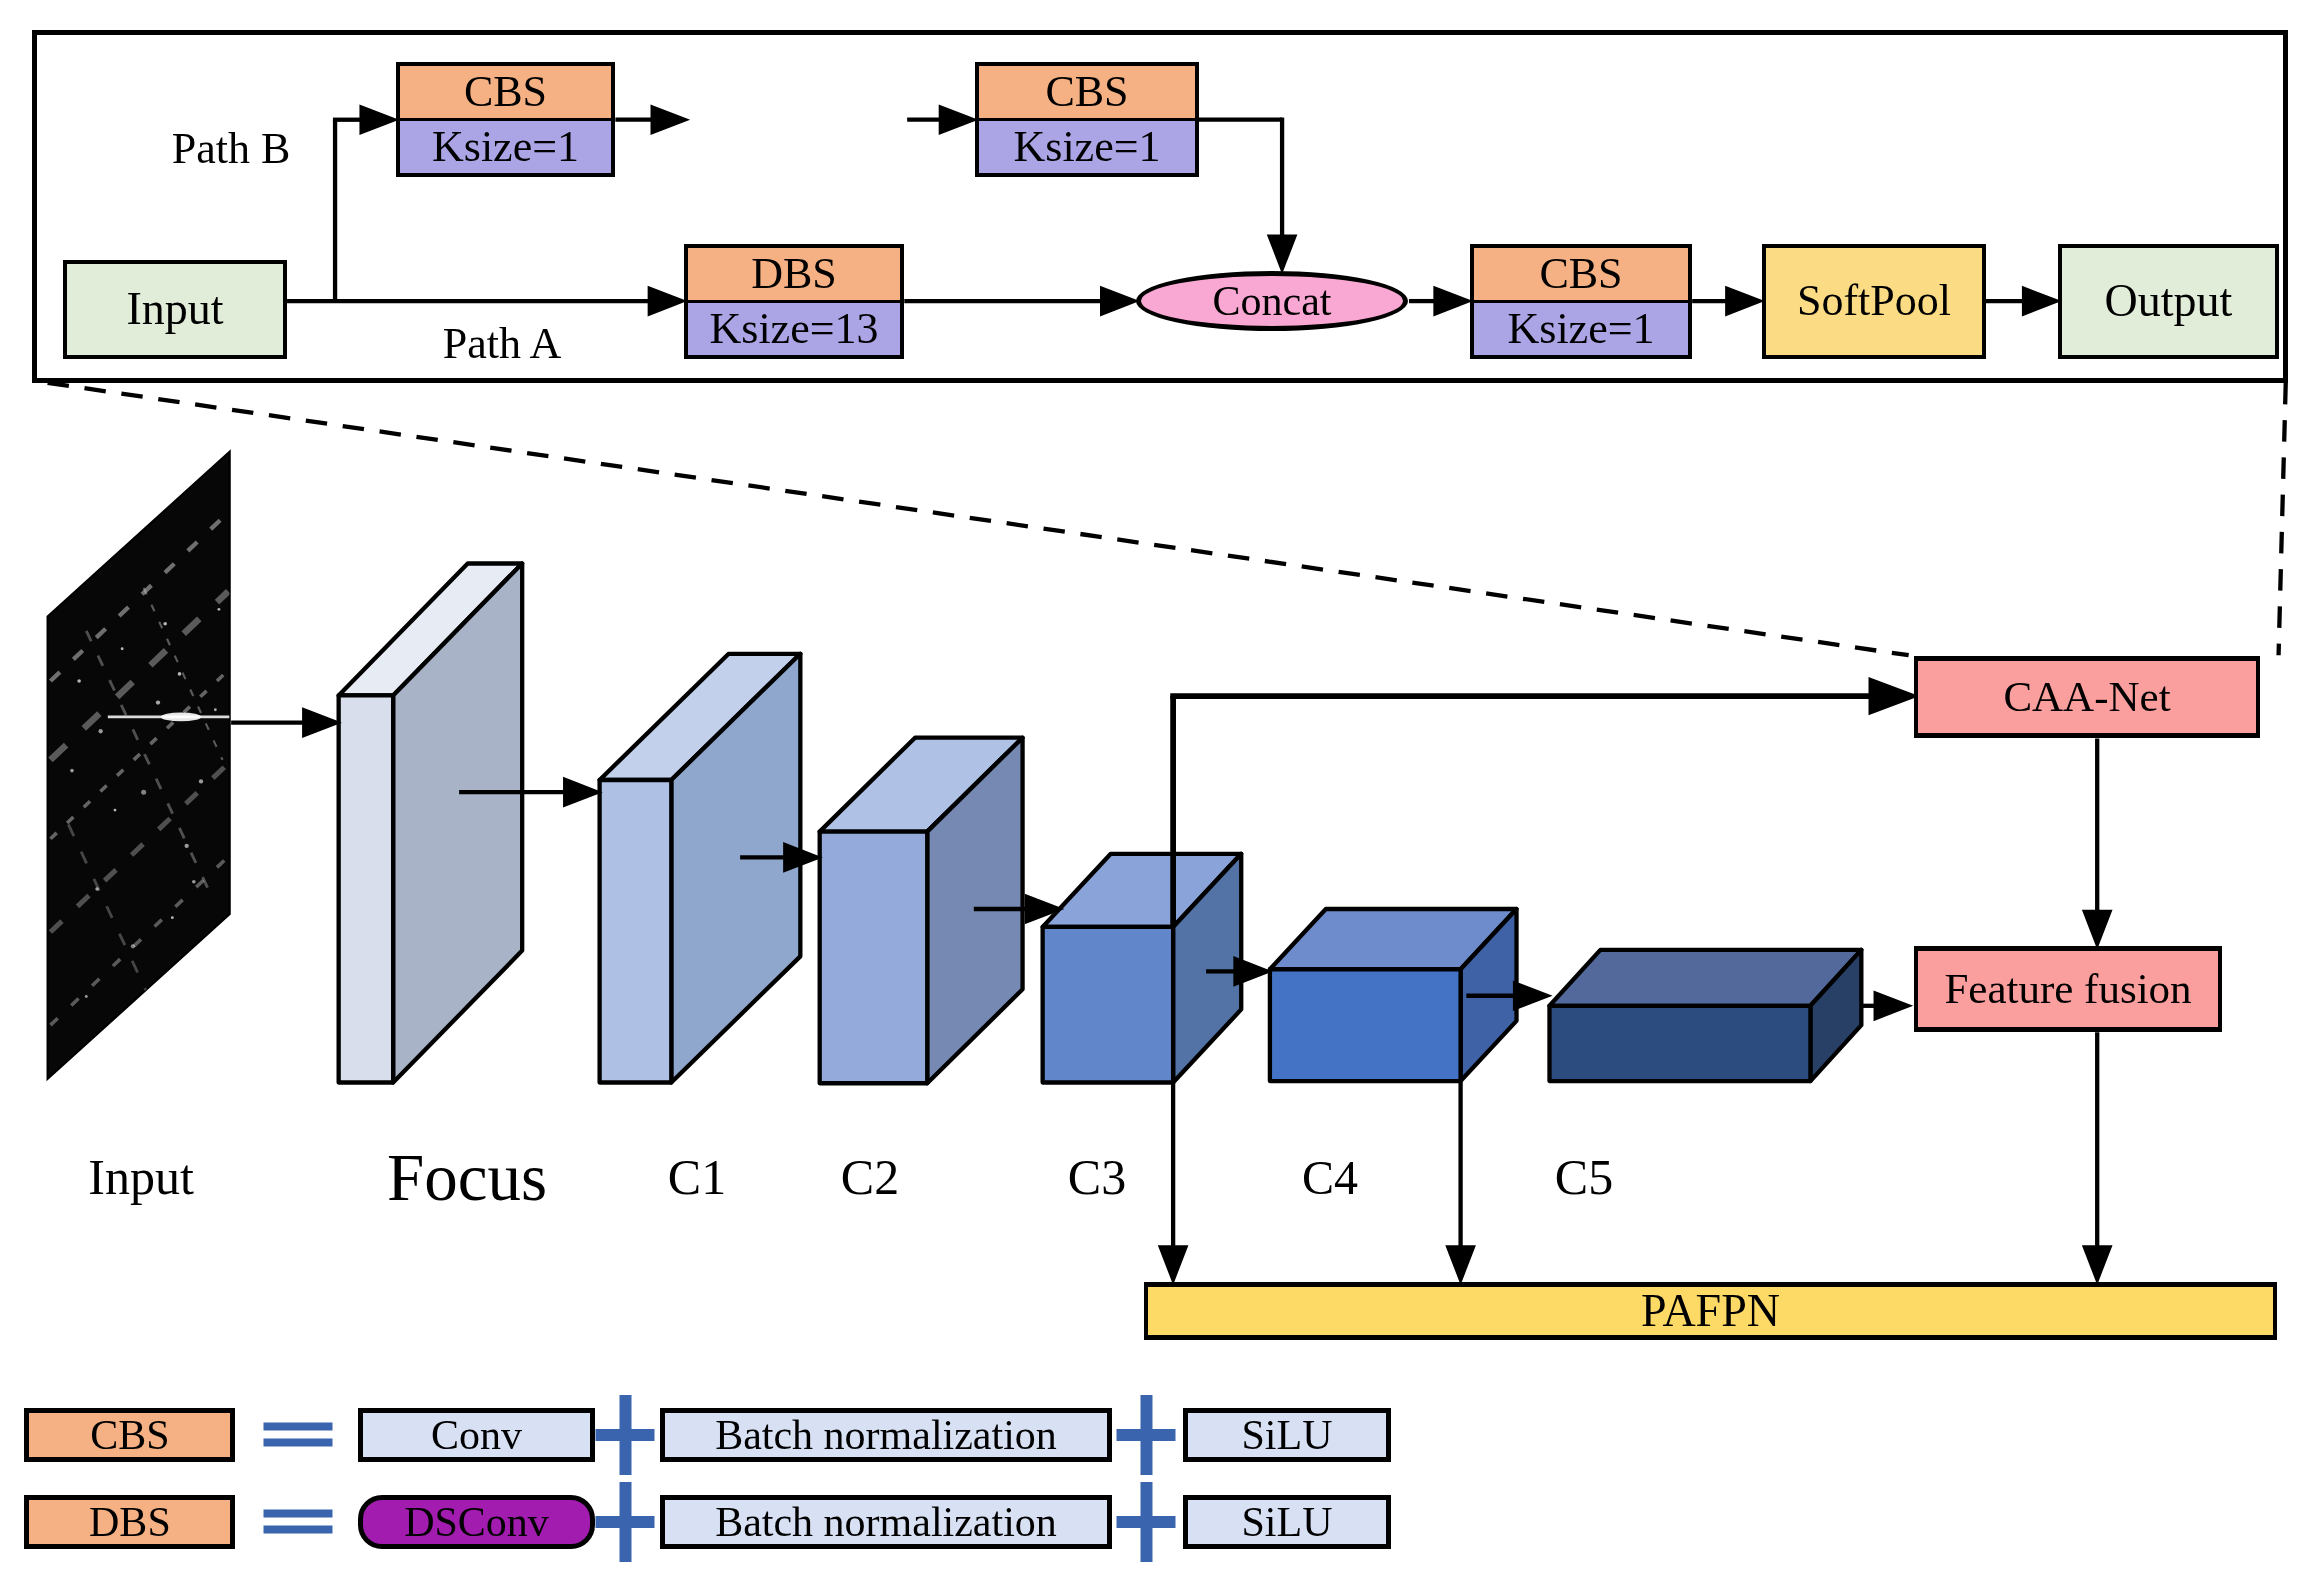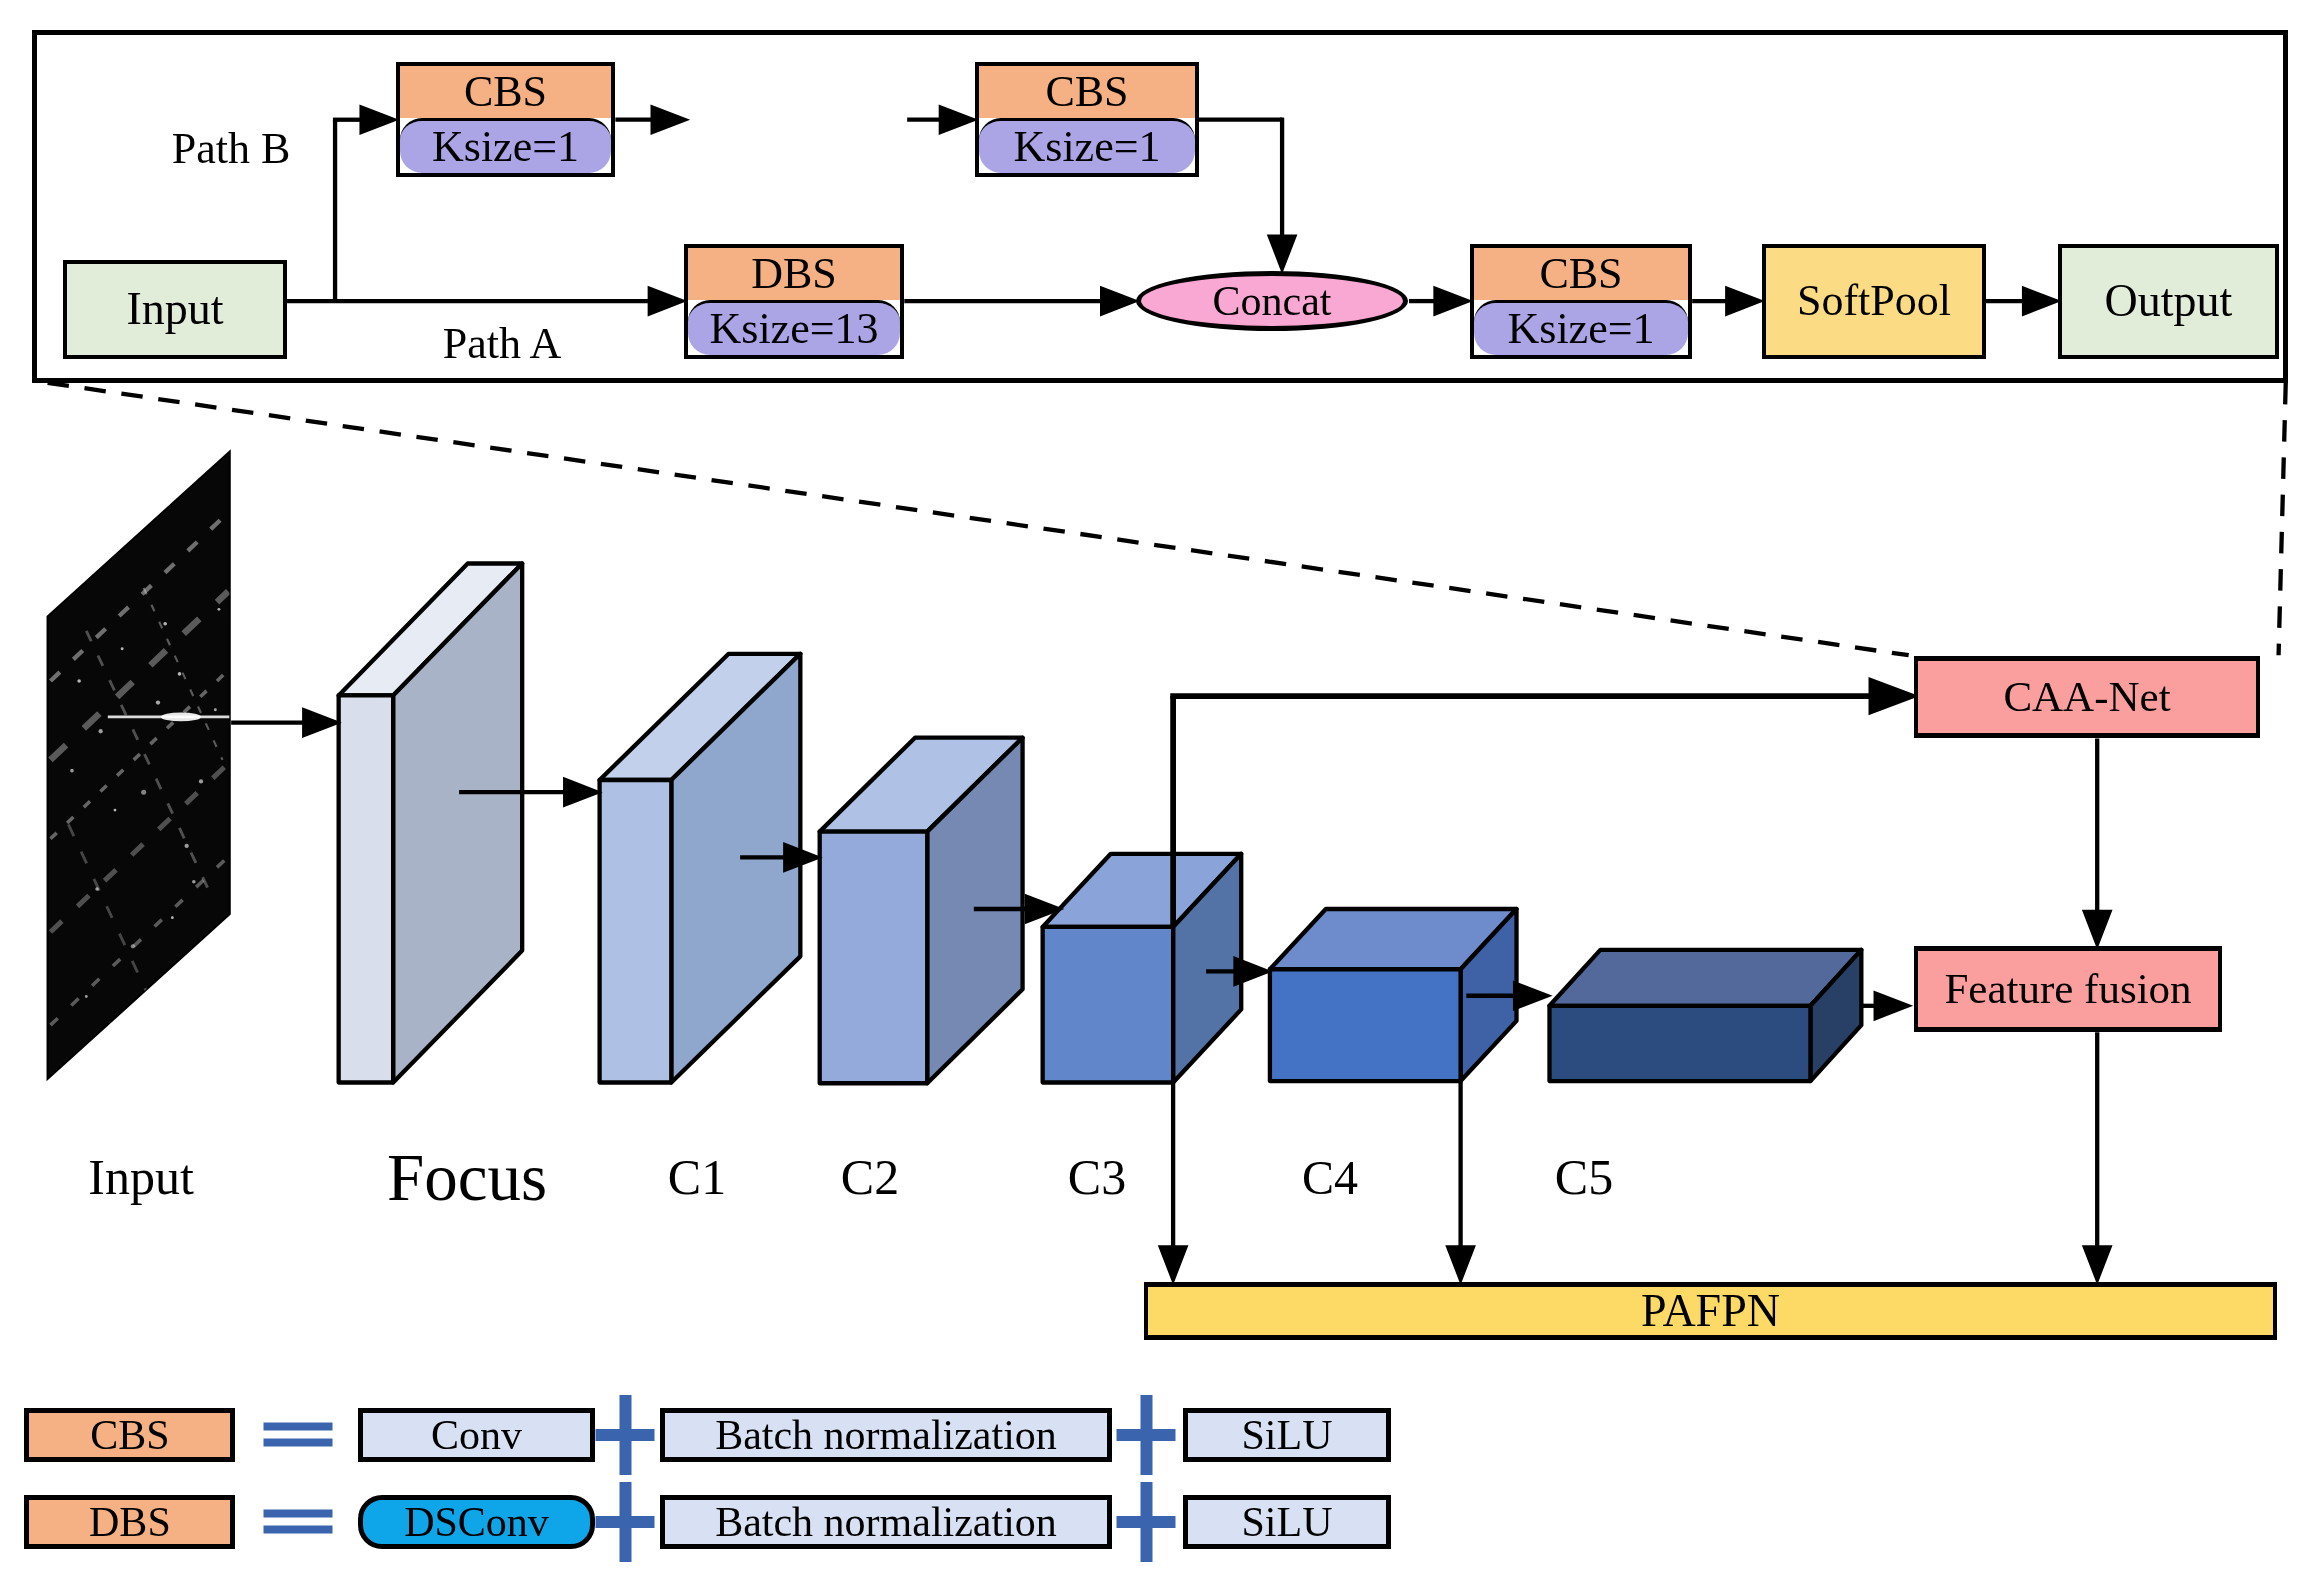--- a/index.html
+++ b/index.html
@@ -5,21 +5,21 @@
   html,body{margin:0;padding:0;background:#fff;}
   body{width:2319px;height:1570px;overflow:hidden;}
   .stage{position:relative;width:2319px;height:1570px;background:#fff;
          font-family:"Liberation Serif","DejaVu Serif",serif;color:#000;}
   .gfx{position:absolute;left:0;top:0;width:2319px;height:1570px;}
   .box{position:absolute;box-sizing:border-box;border:4.3px solid #000;
        display:flex;align-items:center;justify-content:center;
        text-align:center;line-height:1.05;}
   .split{flex-direction:column;padding:0;}
   .half{flex:1;width:100%;display:flex;align-items:center;justify-content:center;}
-  .half.k{border-top:3.6px solid #000;border-radius:22px;}
+  .half.k{border-top:3.6px solid #000;}
   .lbl{position:absolute;transform:translate(-50%,-50%);white-space:nowrap;}
   .frame{position:absolute;box-sizing:border-box;border:5px solid #000;background:transparent;}
   .ellipse{border-radius:50%;border-width:5px;}
   .thick{border-width:5.7px 4.3px;}
   .legend-box{border-width:5px;}
   
   .equals{position:absolute;width:69px;height:33px;transform:translate(-50%,-50%);}
   .equals::before,.equals::after{content:"";position:absolute;left:0;width:69px;height:8px;background:#3A64AE;}
   .equals::before{top:4.3px;}
   .equals::after{top:20px;}
@@ -285,21 +285,21 @@
   </div>
   <div class="plus" style="left:1146px;top:1435px;"></div>
   <div class="box legend-box" style="left:1183px;top:1408px;width:208px;height:54px;background:#D8E1F3;font-size:42px;">
     <span>SiLU</span>
   </div>
 
   <div class="box legend-box" style="left:24.4px;top:1495px;width:211px;height:54px;background:#F5B183;font-size:42px;">
     <span>DBS</span>
   </div>
   <div class="equals" style="left:298px;top:1522px;"></div>
-  <div class="box legend-box" style="left:358px;top:1495px;width:237px;height:54px;background:#0ea5e9;font-size:42px;border-radius:24px;">
+  <div class="box legend-box" style="left:358px;top:1495px;width:237px;height:54px;background:#a21caf;font-size:42px;border-radius:24px;">
     <span>DSConv</span>
   </div>
   <div class="plus" style="left:625px;top:1522px;"></div>
   <div class="box legend-box" style="left:660px;top:1495px;width:452px;height:54px;background:#D8E1F3;font-size:42px;">
     <span>Batch normalization</span>
   </div>
   <div class="plus" style="left:1146px;top:1522px;"></div>
   <div class="box legend-box" style="left:1183px;top:1495px;width:208px;height:54px;background:#D8E1F3;font-size:42px;">
     <span>SiLU</span>
   </div>

